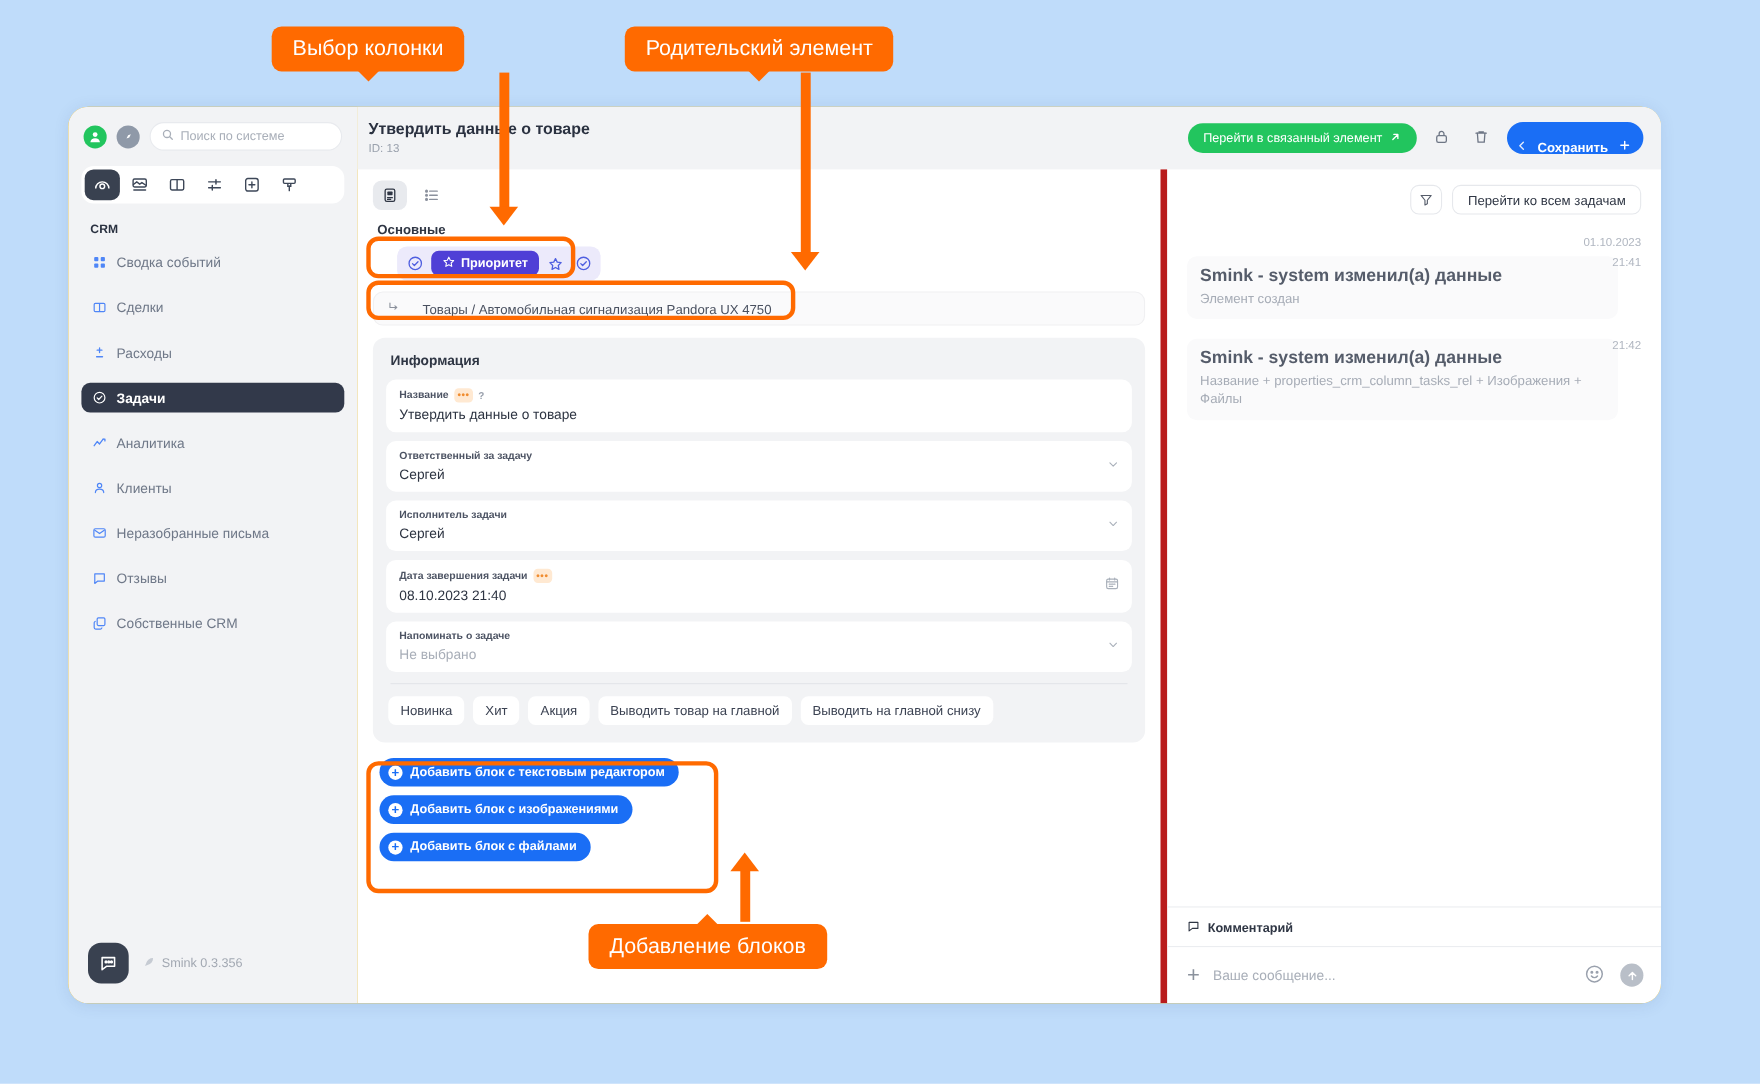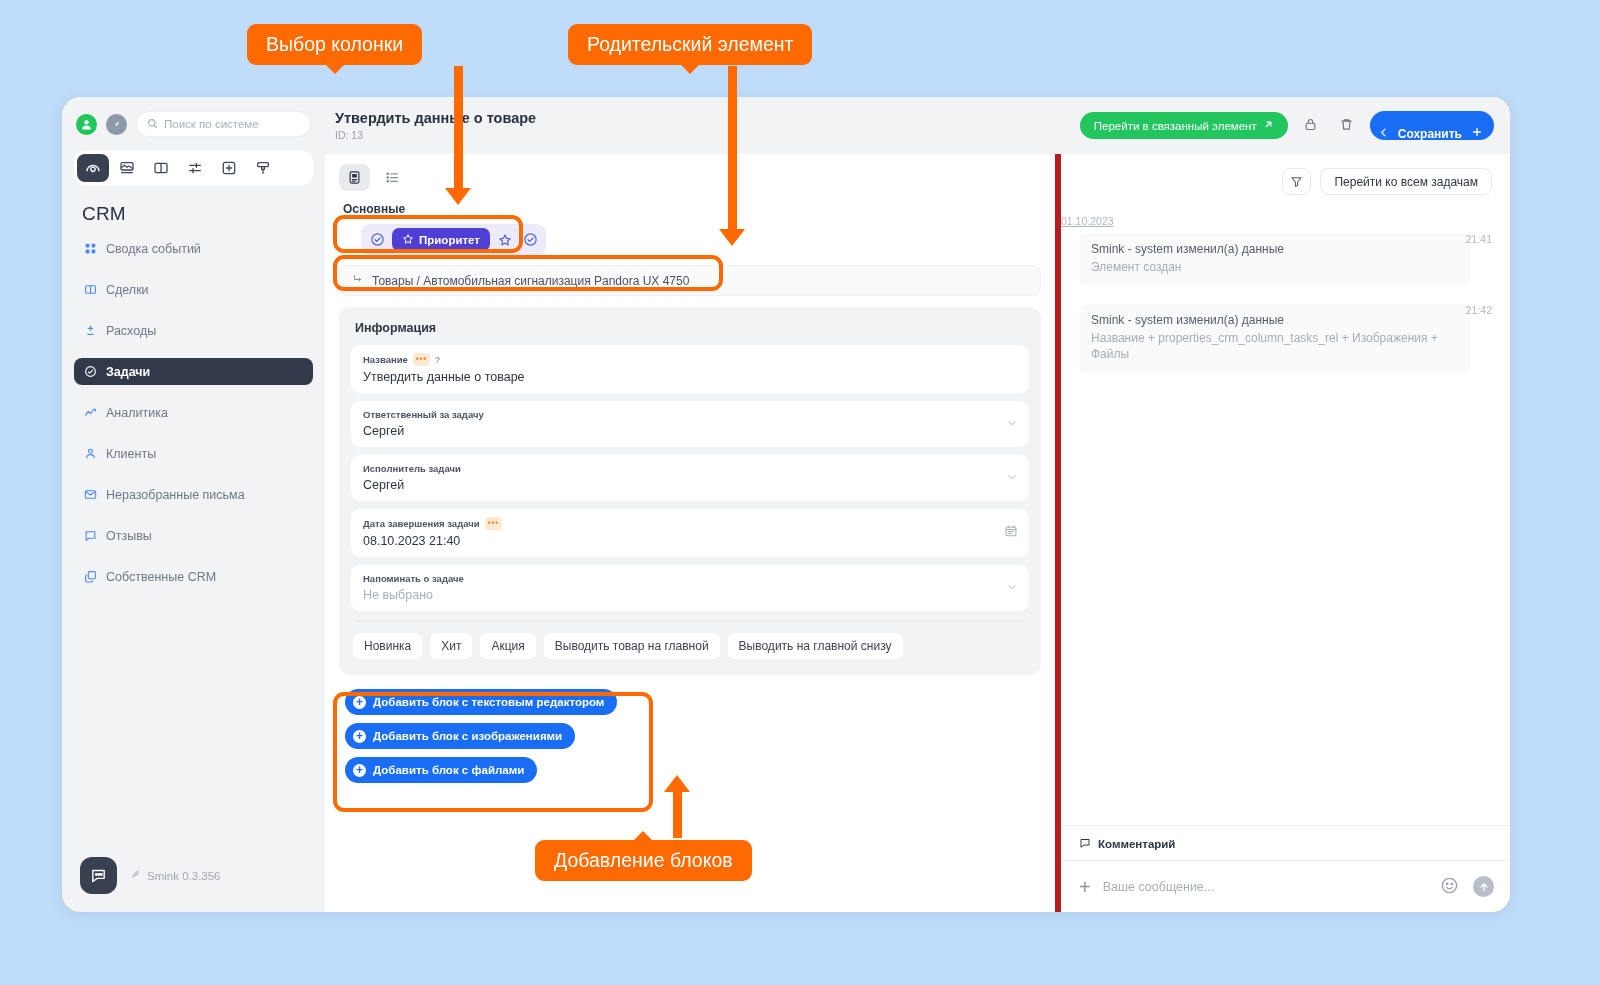--- a/index.html
+++ b/index.html
@@ -56,21 +56,21 @@
     height: 34px; display: flex; align-items: center;
     padding: 0 3px; gap: 2px;
   }
   .sb-ic {
     width: 32px; height: 28px; border-radius: 8px;
     display: flex; align-items: center; justify-content: center;
     color: #3d4758; cursor: pointer;
   }
   .sb-ic.active { background: #394150; color: #fff; }
 
-  .sb-title { margin: 18px 0 10px 20px; font-size: 19px; font-weight: 400; color: #2a3140; letter-spacing:.2px; }
+  .sb-title { margin: 18px 0 10px 20px; font-size: 11px; font-weight: 700; color: #2a3140; letter-spacing:.2px; }
 
   .sb-menu { padding: 0 12px; display: flex; flex-direction: column; gap: 14px; }
   .sb-item {
     display: flex; align-items: center; gap: 9px;
     height: 27px; padding: 0 9px; border-radius: 8px;
     font-size: 12.5px; color: #6f7888; cursor: pointer;
   }
   .sb-item .mi { width: 14px; height: 14px; display:flex; align-items:center; justify-content:center; color:#4f86f7; flex:0 0 14px;}
   .sb-item.active { background: #32394a; color: #fff; font-weight: 600; }
   .sb-item.active .mi { color: #fff; }
@@ -132,21 +132,21 @@
   }
   .prio-chip {
     background: #4f3fd6; color: #fff; border-radius: 7px;
     height: 23px; padding: 0 10px; display: flex; align-items: center; gap: 5px;
     font-size: 11.5px; font-weight: 600; cursor: pointer;
   }
   .prio-mini { width: 20px; height: 20px; display: flex; align-items: center; justify-content: center; color: #4f5fe0; cursor: pointer;}
 
   .parent-row {
     background: #fafafb; border: 1px solid #f0f0f2; border-radius: 9px;
-    height: 31px; display: flex; align-items: center; gap: 8px; padding: 0 12px;
+    height: 31px; display: flex; align-items: center; gap: 20px; padding: 0 12px;
     font-size: 12px; color: #4a5160; margin-bottom: 11px;
   }
 
   .info-card { background: #f2f3f5; border-radius: 11px; padding: 12px; }
   .info-head { font-size: 12.5px; font-weight: 600; color: #2f3644; margin: 2px 0 10px 4px; }
 
   .field {
     background: #fff; border-radius: 9px; padding: 8px 12px 9px 12px;
     margin-bottom: 8px; position: relative; min-height: 46px;
     display: flex; flex-direction: column; justify-content: space-between;
@@ -191,25 +191,25 @@
   .r-filter {
     width: 29px; height: 27px; border-radius: 8px; border: 1px solid #e6e8ec;
     background: #fff; display: flex; align-items: center; justify-content: center;
     color: #555c6a; cursor: pointer;
   }
   .r-alltasks {
     height: 27px; border: 1px solid #e6e8ec; border-radius: 8px; background: #fff;
     padding: 0 13px; display: flex; align-items: center; font-size: 12px; color: #2f3644;
     cursor: pointer; font-family: inherit;
   }
-  .r-date { text-align: left; font-size: 10.5px; color: #b0b6c0; padding: 10px 18px 2px 0; text-decoration: underline; }
+  .r-date { text-align: right; font-size: 10.5px; color: #b0b6c0; padding: 10px 18px 2px 0; }
   .feed { flex: 1; overflow: hidden; padding: 0 18px; min-height: 0; }
   .feed-item { position: relative; padding: 4px 0 14px 0; }
   .fi-card { background: #fafafb; border-radius: 9px; padding: 9px 12px 11px 12px; width: 392px; }
-  .fi-title { font-size: 12px; font-weight: 400; color: #555c6a; }
+  .fi-title { font-size: 16px; font-weight: 700; color: #555c6a; }
   .fi-sub { font-size: 12px; color: #a6acb6; margin-top: 3px; line-height: 1.35; }
   .fi-time { position: absolute; right: 0; top: 4px; font-size: 10.5px; color: #b0b6c0; }
 
   .comment-head {
     border-top: 1px solid #ebedf0;
     padding: 11px 18px 9px 18px; display: flex; align-items: center; gap: 7px;
     font-size: 11.5px; font-weight: 700; color: #2f3644;
   }
   .comment-bar {
     border-top: 1px solid #ebedf0;

